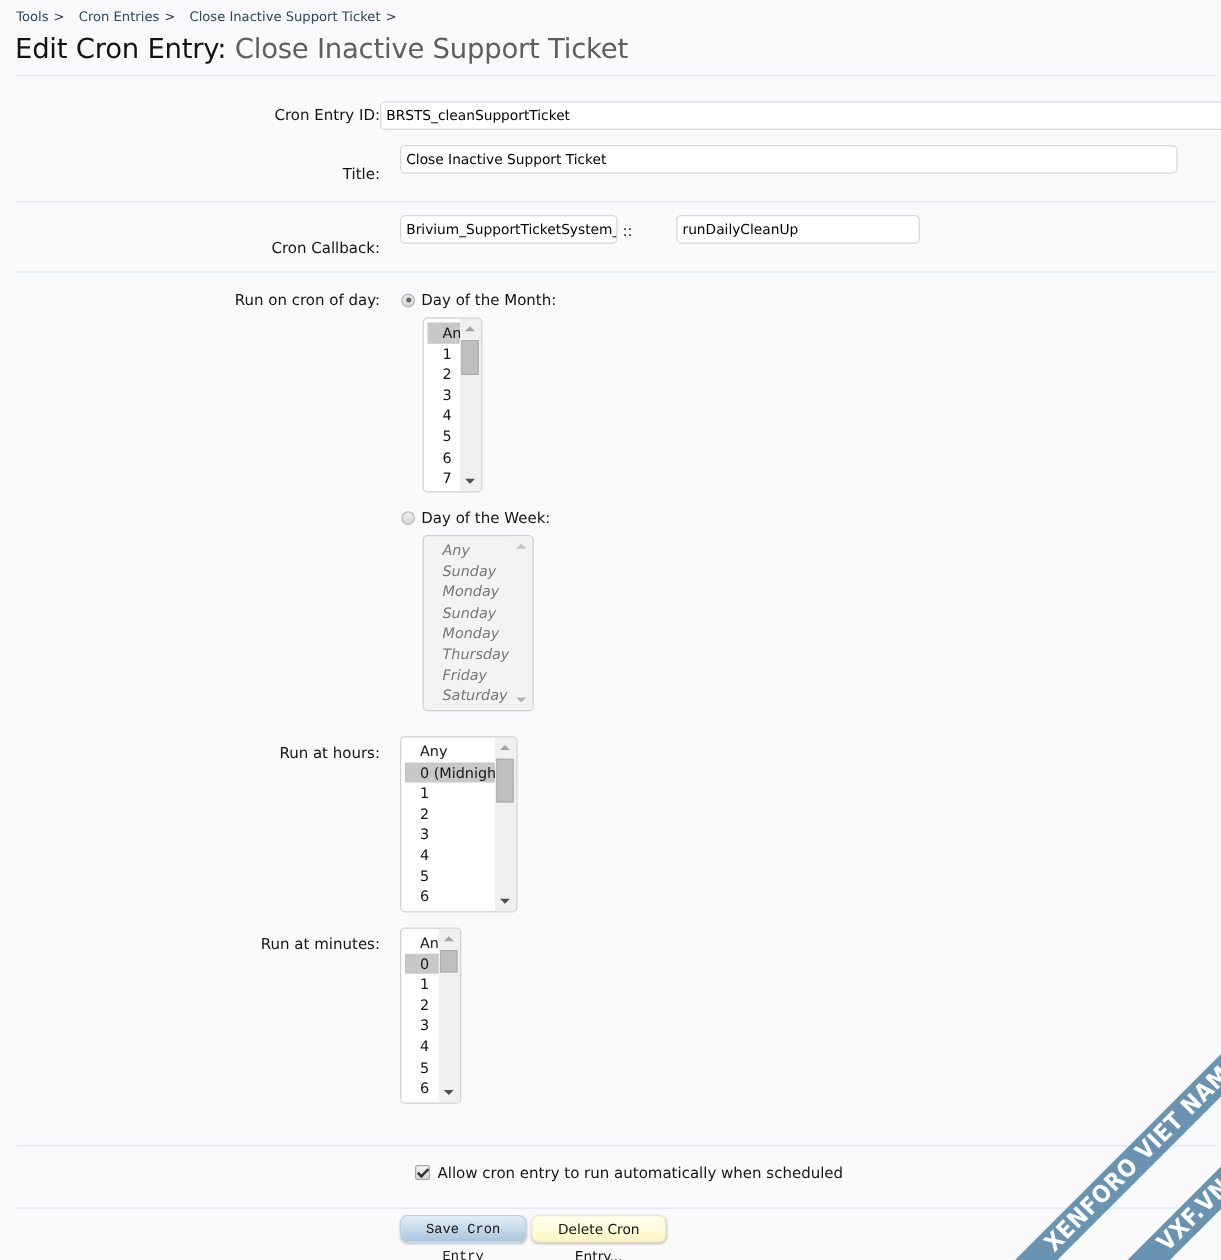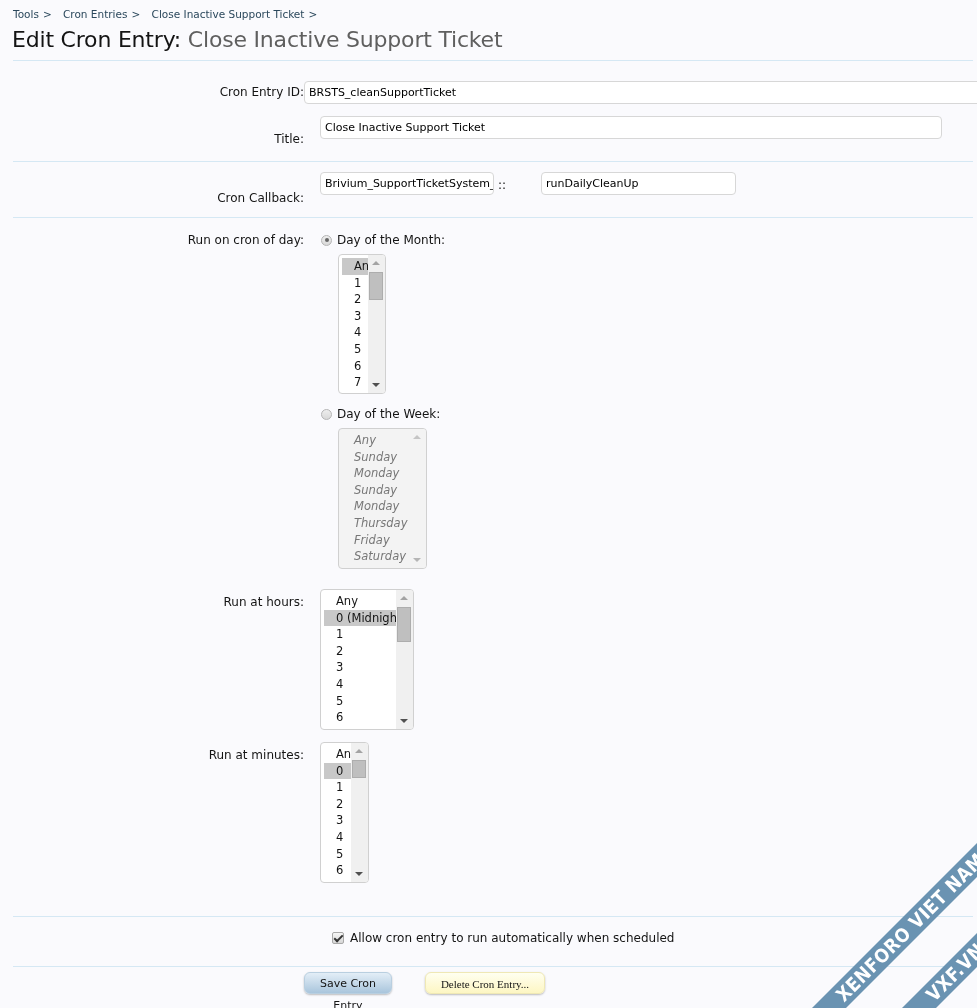--- a/index.html
+++ b/index.html
@@ -49,22 +49,22 @@
   }
   .checkbox.on::after {
     content:""; position:absolute; left:3px; top:0px; width:3px; height:7px;
     border:solid #333; border-width:0 2px 2px 0; transform:rotate(45deg);
   }
   .btn {
     position:absolute; top:972px; height:22px; box-sizing:border-box; border-radius:6px;
     font-size:11px; line-height:22px; text-align:center; color:#141414; cursor:pointer;
     box-shadow:0 1px 2px rgba(0,0,0,0.25);
   }
-  .btn.save { left:304px; width:88px; background:linear-gradient(#e3eef7,#a9c5dc); border:1px solid #b9cfe0; }
-  .btn.delete { left:425px; width:120px; background:linear-gradient(#fffff0,#fdf6c3); border:1px solid #efe8b5;font-family:Liberation Serif, serif; }
+  .btn.save { left:320px; width:101px; background:linear-gradient(#e3eef7,#a9c5dc); border:1px solid #b9cfe0;font-family:Liberation Mono, monospace; }
+  .btn.delete { left:425px; width:108px; background:linear-gradient(#fffff0,#fdf6c3); border:1px solid #efe8b5; }
   .ribbon {
     position:absolute; background:#6a93b2; color:#fff; font-family:"DejaVu Sans Condensed","DejaVu Sans",sans-serif;
     font-weight:bold; text-align:center; transform:rotate(-45deg); transform-origin:center; white-space:nowrap;
     letter-spacing:0.5px;
   }
 </style>
 </head>
 <body>
 
 <div class="breadcrumb">

